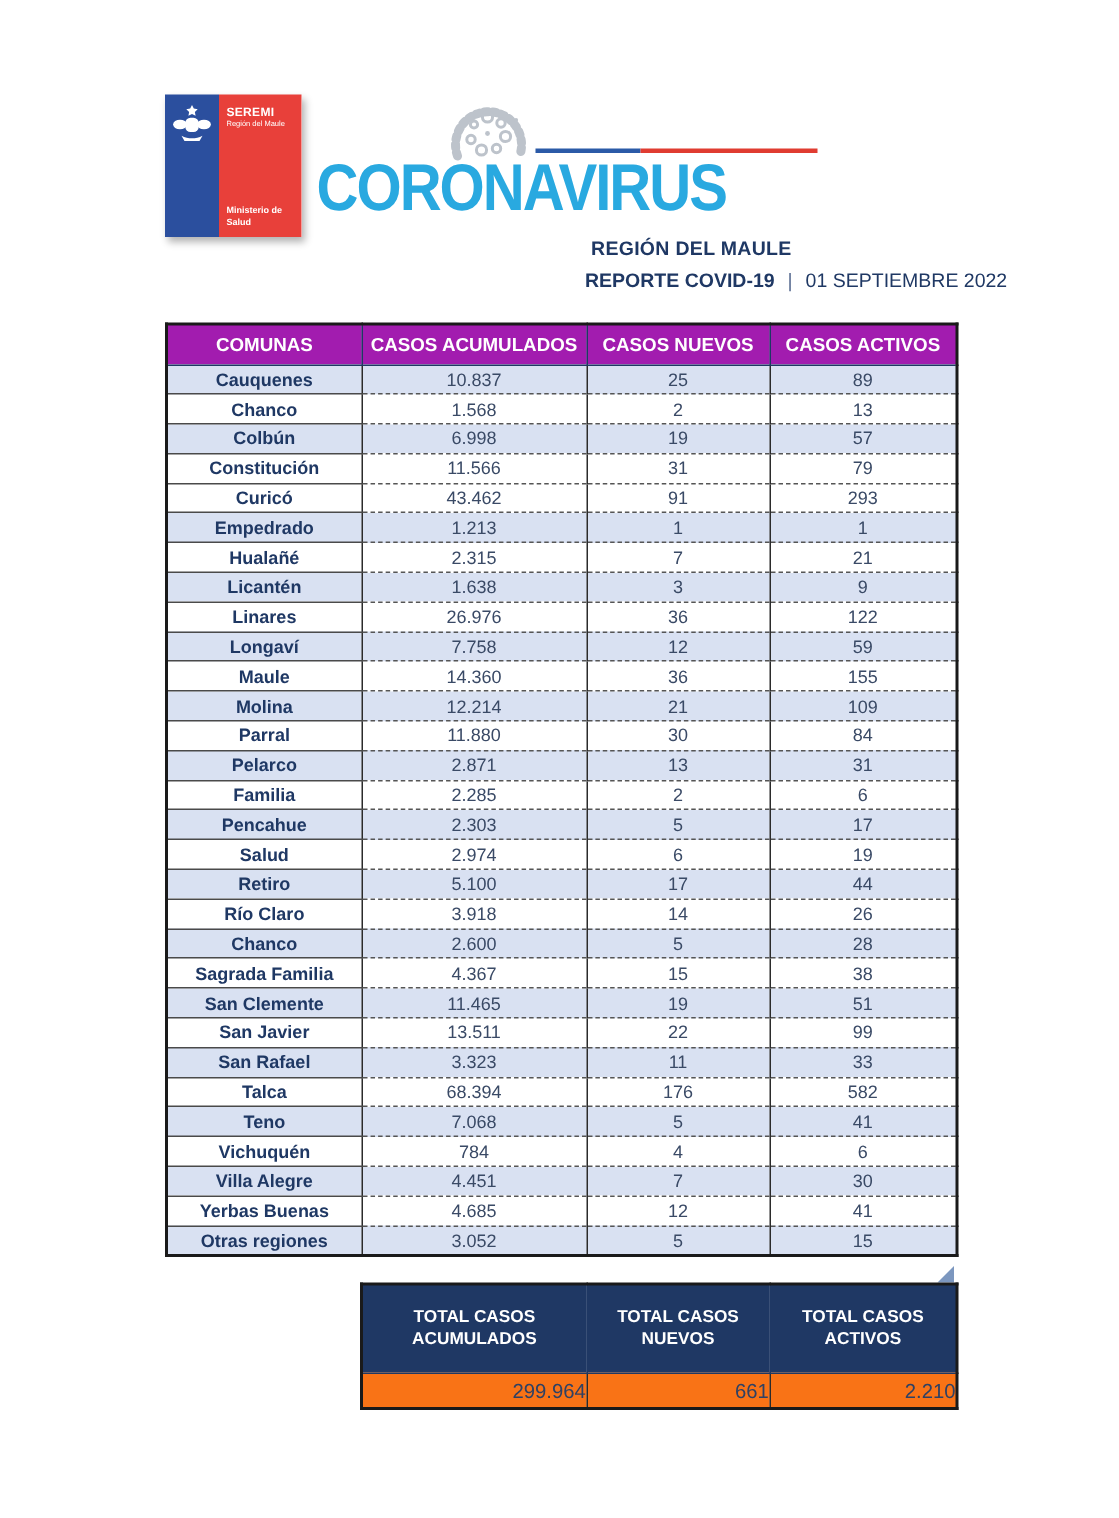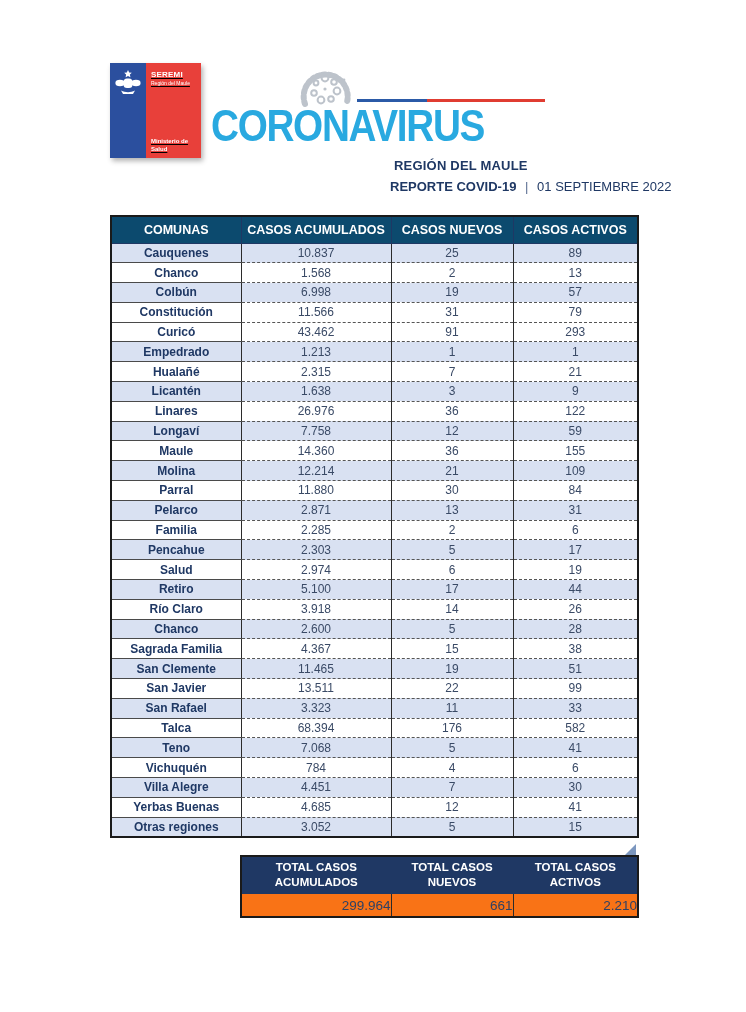--- a/index.html
+++ b/index.html
@@ -5,21 +5,21 @@
   * { margin:0; padding:0; box-sizing:border-box; }
   html,body { background:#ffffff; }
   .page {
     position:relative; width:746px; height:1012px; background:#ffffff;
     font-family:"Liberation Sans", sans-serif; overflow:hidden;
   }
 
   
   .logo {
     position:absolute; left:110px; top:63px; width:91px; height:95px;
-    display:flex; box-shadow:2px 3px 5px rgba(0,0,0,.3);text-decoration:underline;
+    display:flex; box-shadow:2px 3px 5px rgba(0,0,0,.3);
   }
   .logo-blue { width:36px; background:#2b4f9e; position:relative; }
   .logo-emblem { position:absolute; left:4px; top:6px; }
   .logo-red { flex:1; background:#e8403a; color:#fff; padding:7px 4px 5px 5px; display:flex; flex-direction:column; }
   .logo-seremi { font-weight:bold; font-size:8px; letter-spacing:.2px; }
   .logo-seremi-sub { font-size:5px; margin-top:1px; }
   .logo-ministry { margin-top:auto; font-size:6px; font-weight:bold; line-height:1.25; width:40px; }
 
   
   .main-title {
@@ -39,41 +39,41 @@
     position:absolute; left:390px; top:179px;
     font-size:13px; color:#1f3864; white-space:nowrap;
   }
   .report-label { font-weight:bold; }
   .report-sep { color:#5a6d92; font-weight:300; margin:0 5px; }
 
   
   table { border-collapse:collapse; table-layout:fixed; }
   .main-table { position:absolute; left:110px; top:215px; width:527px; border:2px solid #1a1a1a; }
   .main-table th {
-    background:#0c4a6e; color:#ffffff; font-size:12.5px; font-weight:bold;
+    background:#a21caf; color:#ffffff; font-size:12.5px; font-weight:bold;
     height:27px; text-align:center; border:1px solid #1f3864;
   }
   .main-table th + th { border-left:1px solid #a16207; }
   .main-table td { height:19.8px; font-size:12px; text-align:center; padding:0; }
   .main-table td.comuna {
     font-weight:bold; color:#1f3864;
     border-right:1.5px solid #2b2b2b; border-bottom:1px solid #4a4a4a;
   }
   .main-table td.num {
     color:#3a4a66;
     border-right:1px solid #2b2b2b; border-bottom:1px dashed #555;
   }
   .main-table tr.shaded td { background:#d9e1f2; }
   .main-table tr.plain  td { background:#ffffff; }
 
   
   .totals-table { position:absolute; left:240px; top:855px; width:397px; border:2px solid #1a1a1a; }
   .totals-table th {
     background:#1f3864; color:#ffffff; font-size:11.5px; font-weight:bold;
-    text-align:center; padding:3px 2px; line-height:1.3; border:1px solid #1f3864;
+    text-align:center; padding:14px 2px; line-height:1.3; border:1px solid #1f3864;
   }
   .totals-table th + th { border-left:1px solid #b9c6dd; }
   .totals-table td {
     background:#f97316; color:#2f4164; font-size:13.5px; text-align:right;
     height:24px; border:1.5px solid #2b2b2b;
   }
 
   .fold-corner {
     position:absolute; left:625px; top:844px; width:0; height:0;
     border-left:11px solid transparent; border-bottom:11px solid #7c97bf;

